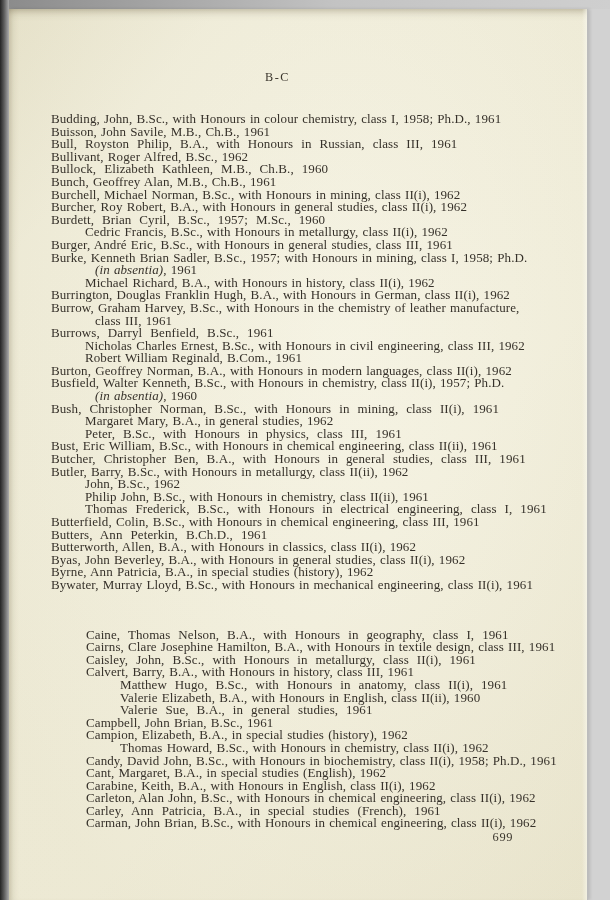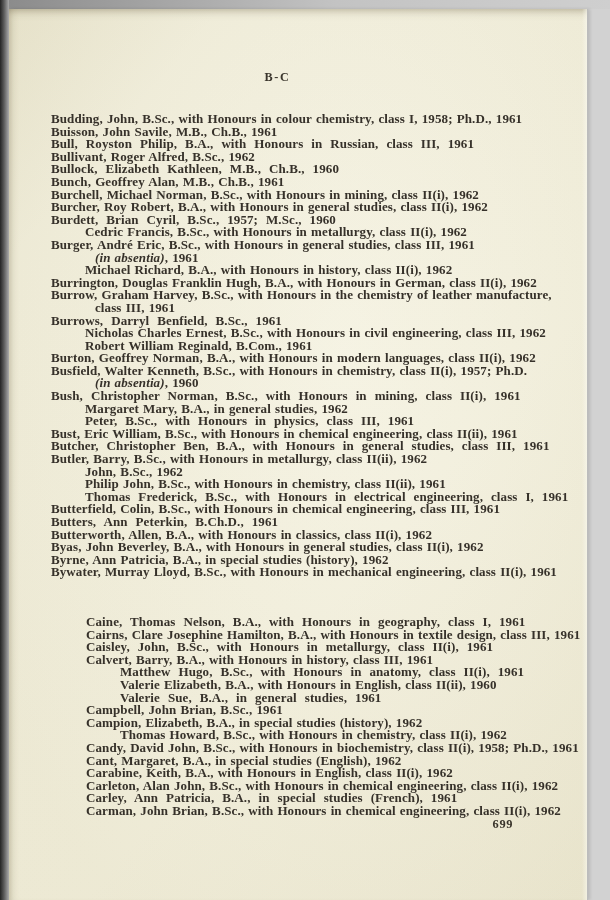--- a/index.html
+++ b/index.html
@@ -17,21 +17,20 @@
     background:linear-gradient(to right,#242424,#5c5c5c 45%,#ababab);
   }
   .page-sheet {
     position:absolute; left:9px; top:9px; width:578px; height:891px;
     background:linear-gradient(130deg,#ebe7d0 0%,#f2efdb 16%,#f3f0dc 62%,#eeead3 100%);
     box-shadow:
       inset 0 8px 10px -7px rgba(95,85,55,0.50),
       inset 8px 0 10px -8px rgba(95,85,55,0.42),
       1px 0 0 #bcbcbc,
       3px 0 3px rgba(0,0,0,0.12);
-    font-weight: bold;
   }
   .page-sheet::before {
     content:""; position:absolute; inset:0;
     background:radial-gradient(ellipse at 58% 38%, rgba(255,255,255,0.22), rgba(120,105,60,0.05) 85%);
     pointer-events:none;
   }
   .page-sheet::after {
     content:""; position:absolute; right:0; top:0; width:5px; height:100%;
     background:linear-gradient(to right, rgba(255,255,250,0), rgba(255,255,248,0.55));
     pointer-events:none;
@@ -72,20 +71,21 @@
           <div class="line ind0">Buisson, John Savile, M.B., Ch.B., 1961</div>
           <div class="line ind0 w">Bull, Royston Philip, B.A., with Honours in Russian, class III, 1961</div>
           <div class="line ind0">Bullivant, Roger Alfred, B.Sc., 1962</div>
           <div class="line ind0 w">Bullock, Elizabeth Kathleen, M.B., Ch.B., 1960</div>
           <div class="line ind0">Bunch, Geoffrey Alan, M.B., Ch.B., 1961</div>
           <div class="line ind0">Burchell, Michael Norman, B.Sc., with Honours in mining, class II(i), 1962</div>
           <div class="line ind0">Burcher, Roy Robert, B.A., with Honours in general studies, class II(i), 1962</div>
           <div class="line ind0 w">Burdett, Brian Cyril, B.Sc., 1957; M.Sc., 1960</div>
           <div class="line ind1">Cedric Francis, B.Sc., with Honours in metallurgy, class II(i), 1962</div>
           <div class="line ind0">Burger, André Eric, B.Sc., with Honours in general studies, class III, 1961</div>
+          <div class="line ind0">Burke, Kenneth Brian Sadler, B.Sc., 1957; with Honours in mining, class I, 1958; Ph.D.</div>
           <div class="line ind2"><span class="em">(in absentia)</span><span>, 1961</span></div>
           <div class="line ind1">Michael Richard, B.A., with Honours in history, class II(i), 1962</div>
           <div class="line ind0">Burrington, Douglas Franklin Hugh, B.A., with Honours in German, class II(i), 1962</div>
           <div class="line ind0">Burrow, Graham Harvey, B.Sc., with Honours in the chemistry of leather manufacture,</div>
           <div class="line ind2">class III, 1961</div>
           <div class="line ind0 w">Burrows, Darryl Benfield, B.Sc., 1961</div>
           <div class="line ind1">Nicholas Charles Ernest, B.Sc., with Honours in civil engineering, class III, 1962</div>
           <div class="line ind1">Robert William Reginald, B.Com., 1961</div>
           <div class="line ind0">Burton, Geoffrey Norman, B.A., with Honours in modern languages, class II(i), 1962</div>
           <div class="line ind0">Busfield, Walter Kenneth, B.Sc., with Honours in chemistry, class II(i), 1957; Ph.D.</div>

